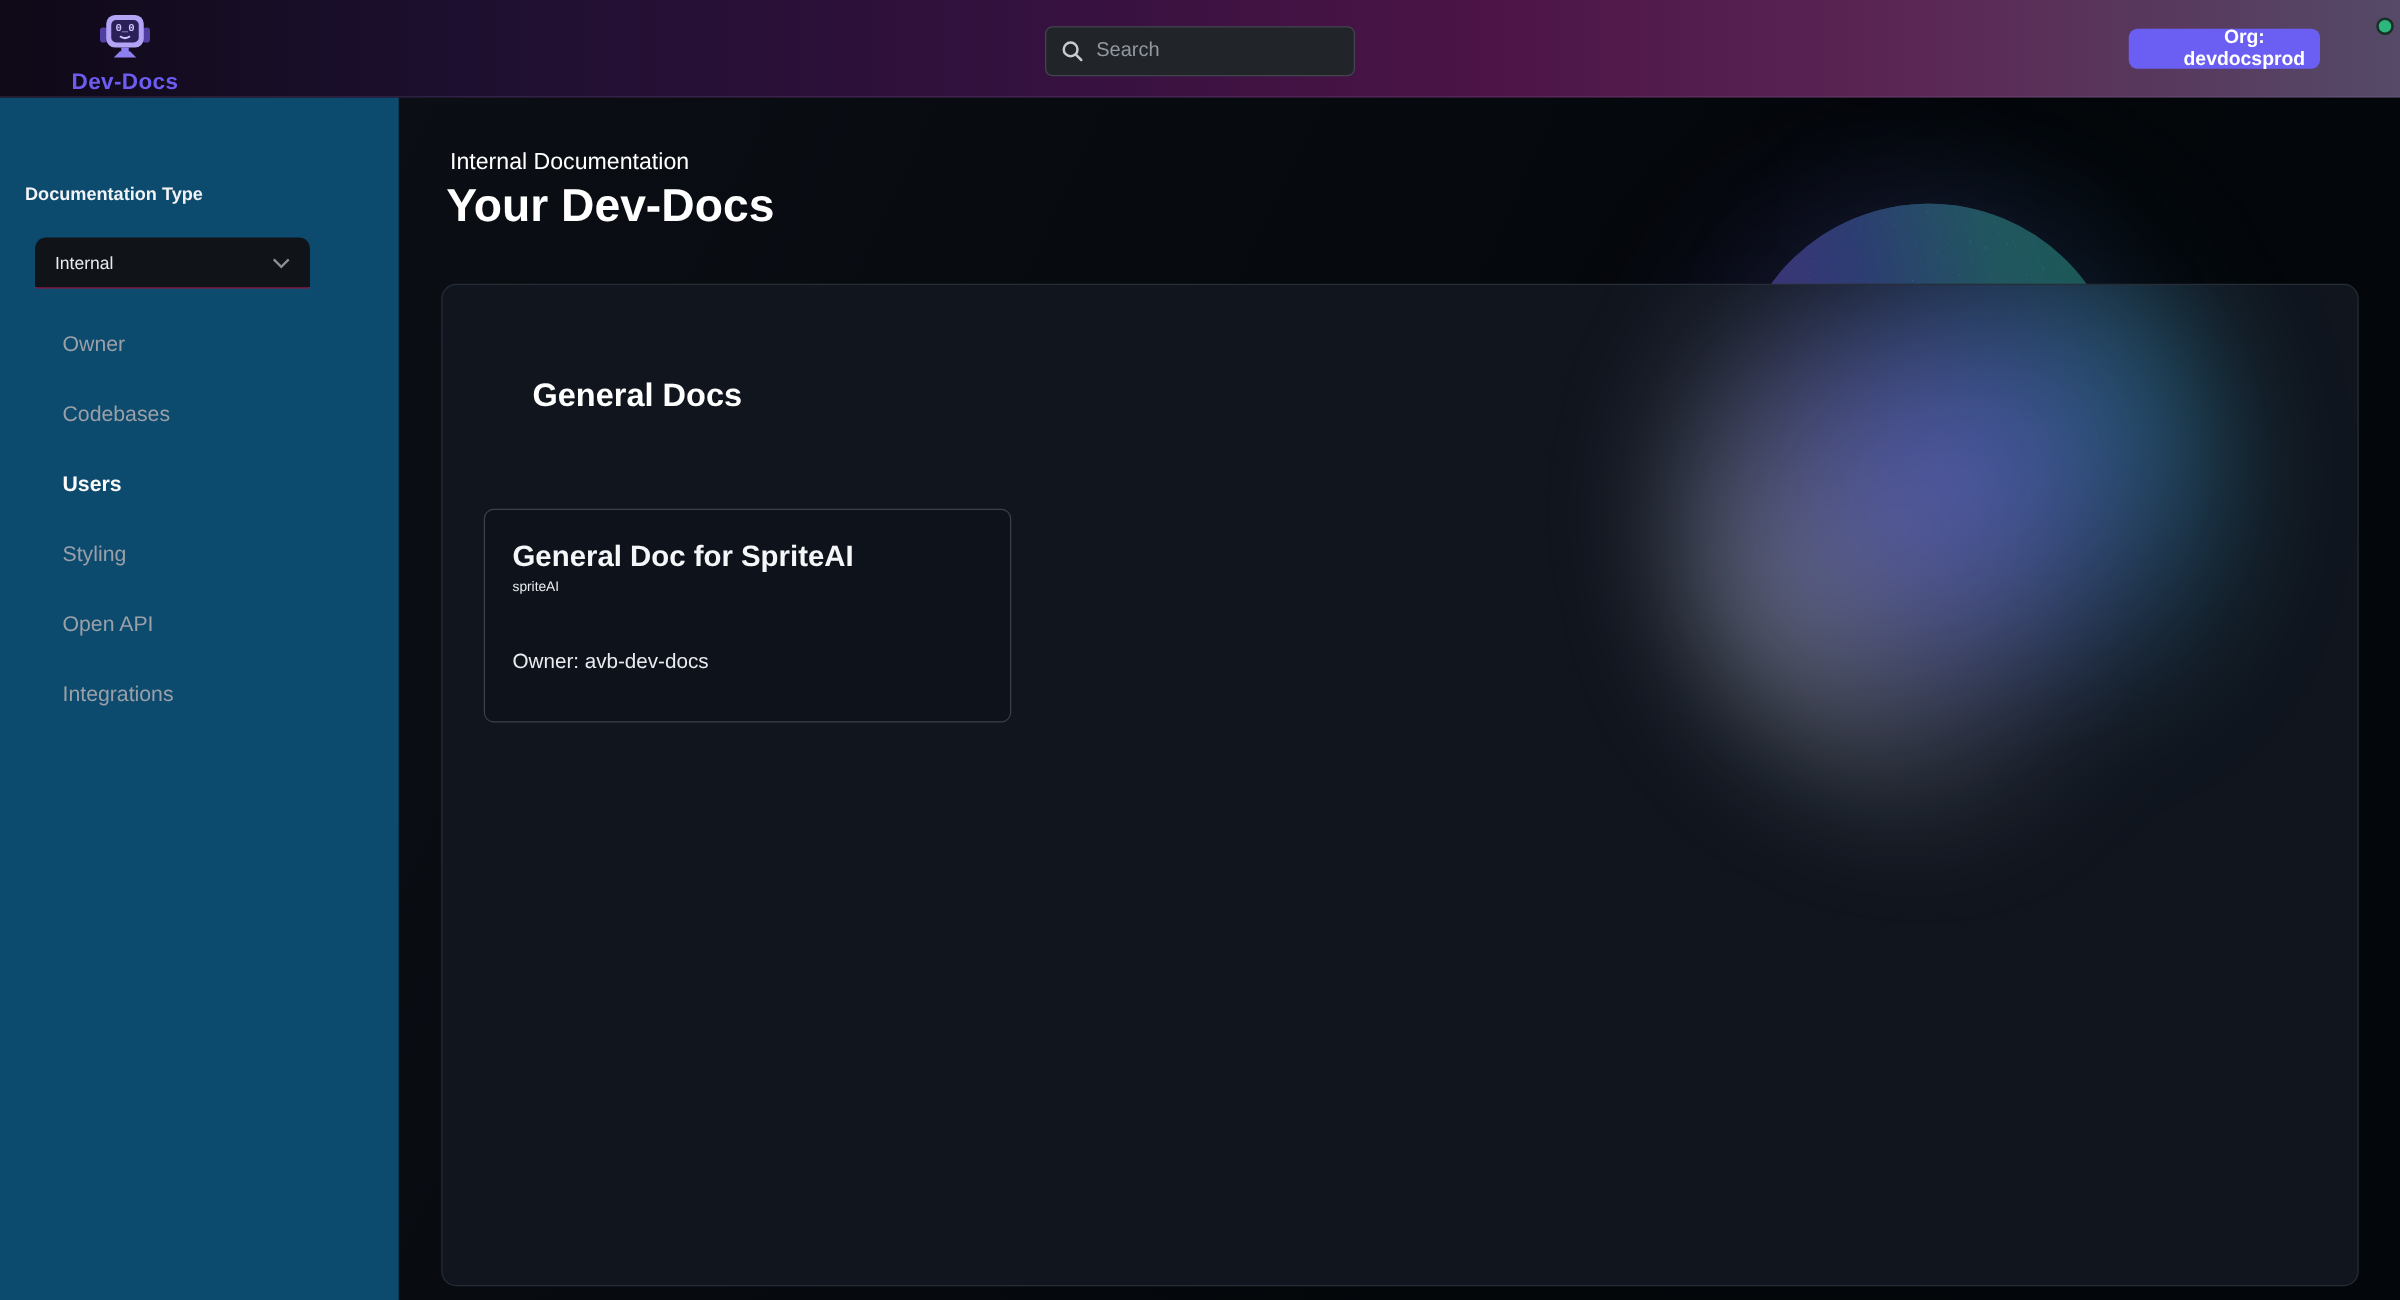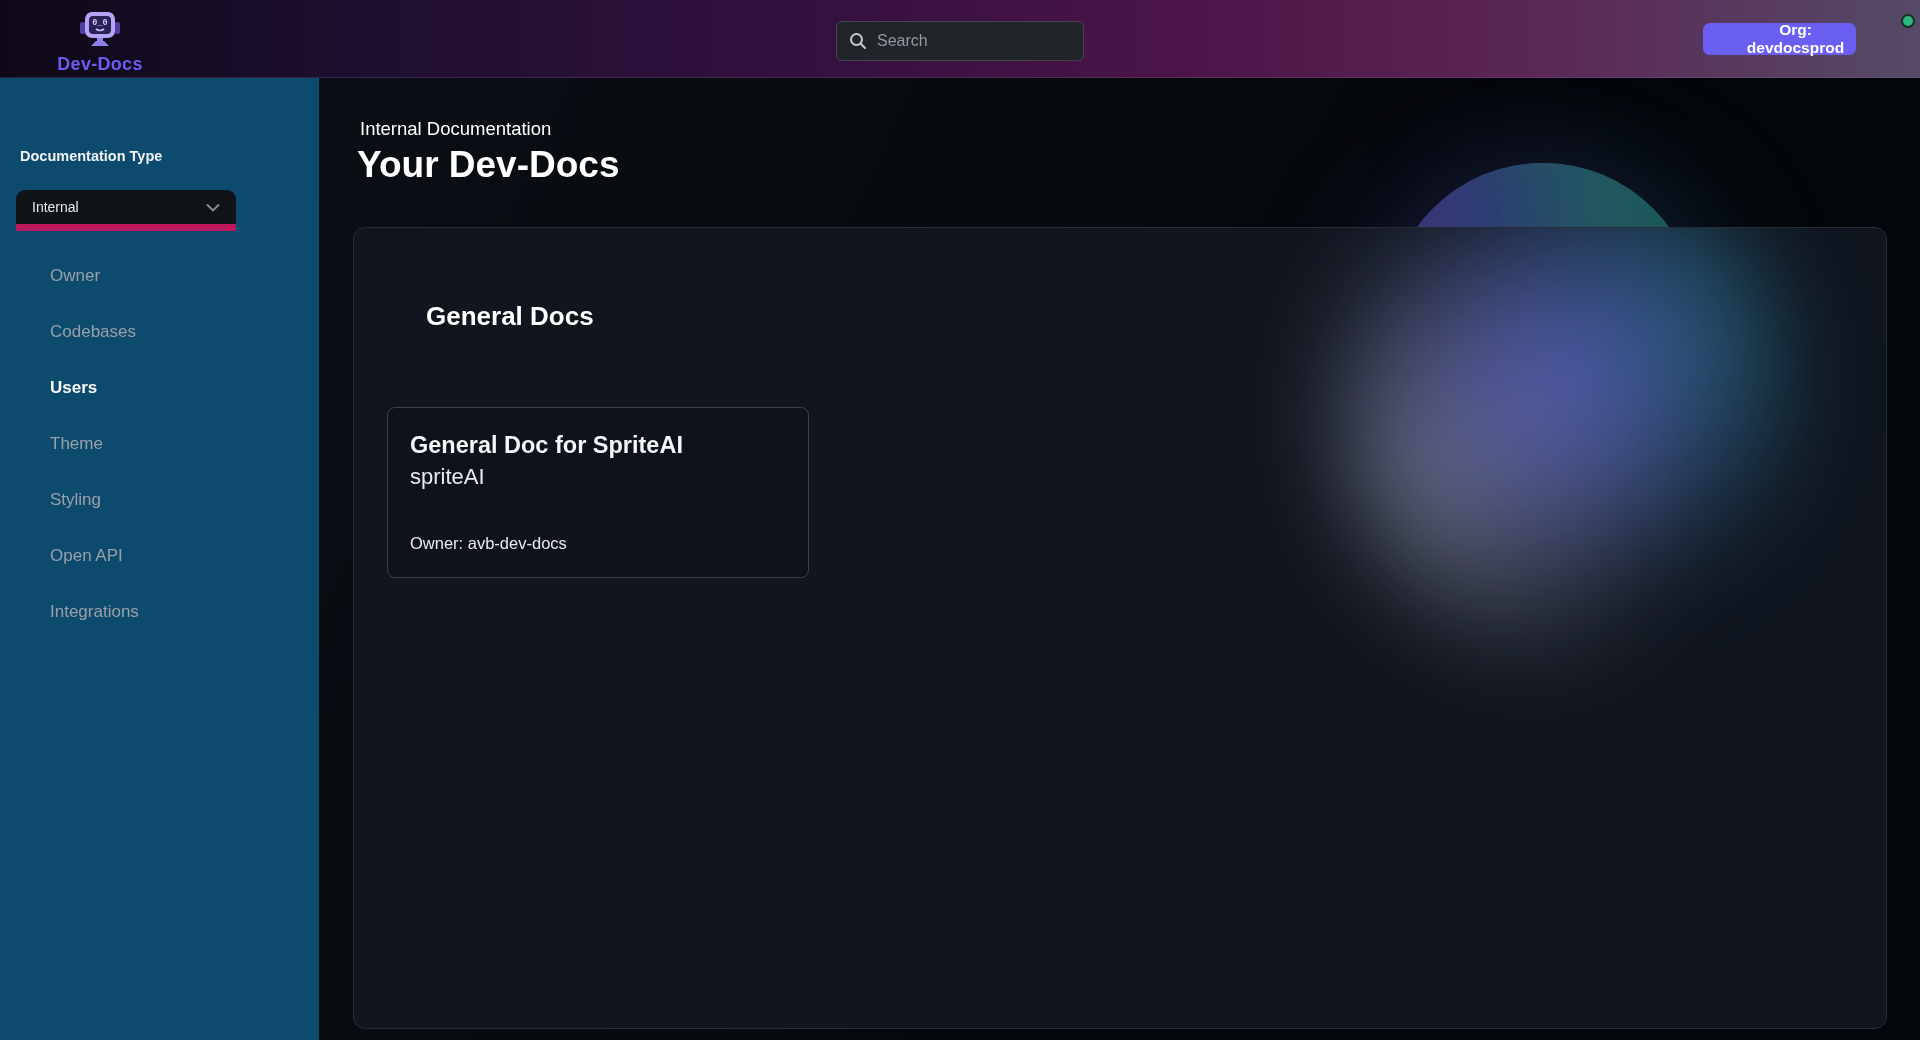--- a/index.html
+++ b/index.html
@@ -56,22 +56,22 @@
   
   .sidebar {
     position:absolute; left:0; top:78px; width:319px; height:962px;
     background:#0c4a6e; z-index:3;
   }
   .sidebar-label {
     position:absolute; left:20px; top:70px;
     color:#f2f3f5; font-size:14.5px; font-weight:bold;
   }
   .doc-type-select {
-    position:absolute; left:16px; top:112px; width:220px; height:41px;
-    background:#101318; border:none; border-bottom:7px solid #be185d;
+    position:absolute; left:28px; top:112px; width:220px; height:41px;
+    background:#101318; border:none; border-bottom:1px solid #be185d;
     border-radius:9px 9px 2px 2px;
     display:flex; align-items:center; justify-content:space-between;
     padding:0 16px; cursor:pointer;
   }
   .doc-type-value { color:#e8eaec; font-size:14px; }
   .nav-list { position:absolute; left:0; top:170px; width:319px; list-style:none; }
   .nav-item {
     height:56px; display:flex; align-items:center; padding-left:50px;
     color:#9aa0a8; font-size:17px; cursor:pointer;
   }
@@ -113,21 +113,21 @@
   }
   .section-title {
     position:absolute; left:72px; top:73px; color:#ffffff; font-size:26px;
   }
   .doc-card {
     position:absolute; left:33px; top:179px; width:422px; height:171px;
     background:#0d121b; border:1px solid #3a414a; border-radius:8px;
     padding:24px 22px 0 22px; cursor:pointer;
   }
   .doc-card-title { color:#f5f6f8; font-size:23.5px; font-weight:bold; }
-  .doc-card-sub   { color:#e8eaed; font-size:22px; margin-top:5px; }
+  .doc-card-sub   { color:#e8eaed; font-size:11px; margin-top:5px; }
   .doc-card-owner { color:#e9ebee; font-size:16.5px; margin-top:44px; }
 </style>
 </head>
 <body>
 
 <header class="topbar">
 
   <div class="logo">
     <span>
       <svg width="44" height="40" viewBox="0 0 44 40">
@@ -167,21 +167,20 @@
     <span class="doc-type-value">Internal</span>
     <svg width="14" height="9" viewBox="0 0 14 9">
       <polyline points="1,1.5 7,7.5 13,1.5" fill="none" stroke="#8a8f94" stroke-width="1.8"></polyline>
     </svg>
   </div>
 
   <ul class="nav-list">
     <li class="nav-item">Owner</li>
     <li class="nav-item">Codebases</li>
     <li class="nav-item active">Users</li>
-    <li class="nav-item">Theme</li>
     <li class="nav-item">Styling</li>
     <li class="nav-item">Open API</li>
     <li class="nav-item">Integrations</li>
   </ul>
 </nav>
 
 <main class="content"></main>
 
 <div class="eyebrow">Internal Documentation</div>
 <h1 class="page-title">Your Dev-Docs</h1>

